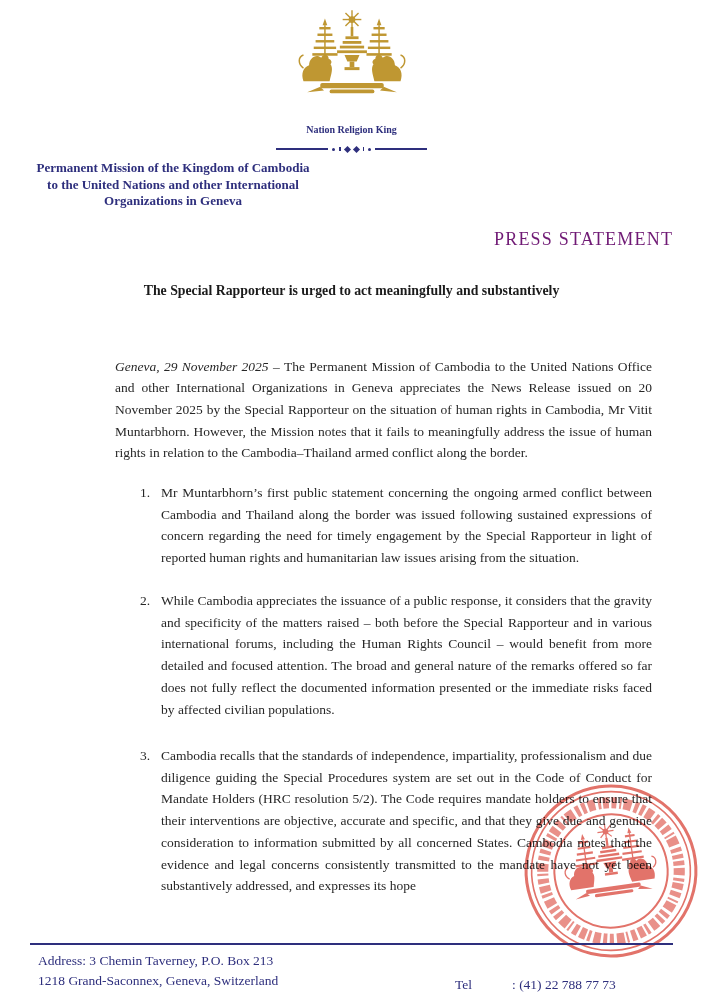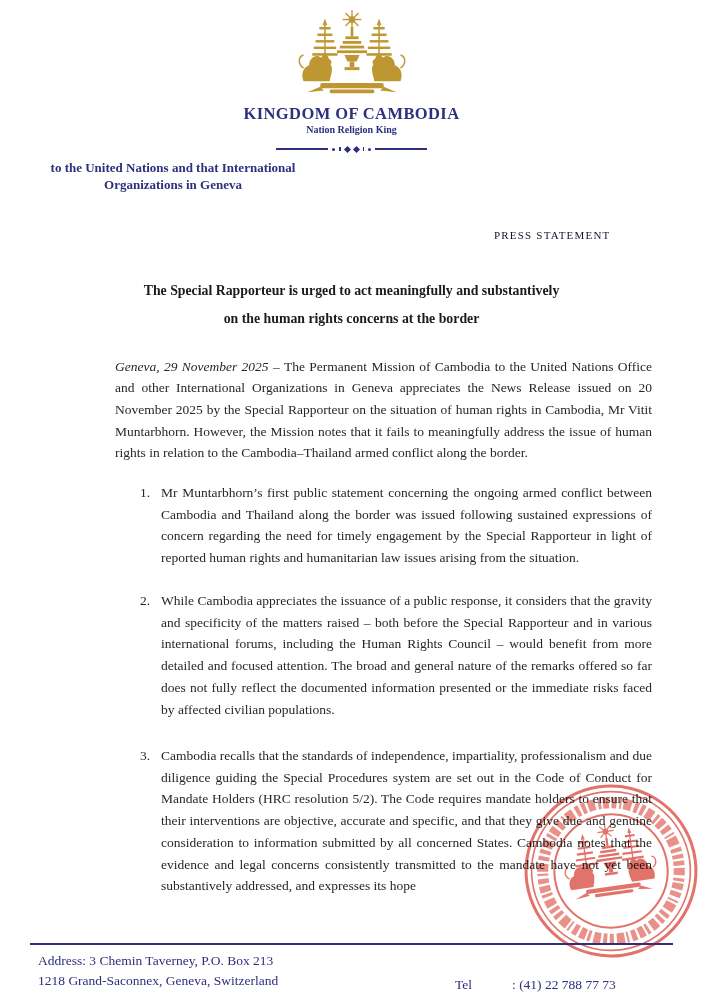--- a/index.html
+++ b/index.html
@@ -52,23 +52,23 @@
   .mission {
     position: absolute; left: 14px; top: 160px; width: 318px;
     text-align: center;
     color: var(--navy);
     font-weight: bold;
     font-size: 13px;
     line-height: 16.5px;
   }
   .press {
     position: absolute; top: 229px; left: 494px;
-    font-size: 11px;
+    font-size: 18px;
     letter-spacing: 1.2px;
-    color: #0f172a;
+    color: #701a75;
   }
   .doc-title {
     position: absolute; top: 277px; left: 0; width: 100%;
     text-align: center;
     font-weight: bold;
     font-size: 13.8px;
     line-height: 28px;
     color: #1b1b1b;
   }
   .intro {
@@ -172,44 +172,43 @@
 
         <rect x="26" y="80" width="68" height="5.5" rx="2" fill="currentColor"></rect>
         <path d="M26,84 L12,90 L30,88 Z" fill="currentColor"></path>
         <path d="M94,84 L108,90 L90,88 Z" fill="currentColor"></path>
         <rect x="36" y="87" width="48" height="4" rx="2" fill="currentColor"></rect>
       </g>
     </defs>
     <use href="#arms"></use>
   </svg>
 
-  <div class="kingdom">KINGDOM OF CAMBODIA</div>
   <div class="motto">Nation Religion King</div>
 
   <div class="divider">
     <span class="dline"></span>
     <span class="ddot"></span>
     <span class="dtick"></span>
     <span class="ddiamond"></span>
     <span class="ddiamond"></span>
     <span class="dtick"></span>
     <span class="ddot"></span>
     <span class="dline"></span>
   </div>
 
   <div class="mission">
-    <div>to the United Nations and that International</div>
+    <div>Permanent Mission of the Kingdom of Cambodia</div>
+    <div>to the United Nations and other International</div>
     <div>Organizations in Geneva</div>
   </div>
 
   <div class="press">PRESS STATEMENT</div>
 
   <div class="doc-title">
     <div>The Special Rapporteur is urged to act meaningfully and substantively</div>
-    <div>on the human rights concerns at the border</div>
   </div>
 
   <p class="intro"><em class="dateline">Geneva, 29 November 2025 – </em><span>The Permanent Mission of Cambodia to the United Nations Office and other International Organizations in Geneva appreciates the News Release issued on 20 November 2025 by the Special Rapporteur on the situation of human rights in Cambodia, Mr Vitit Muntarbhorn. However, the Mission notes that it fails to meaningfully address the issue of human rights in relation to the Cambodia–Thailand armed conflict along the border.</span></p>
 
   <div class="list-item item-1">
     <div class="num">1.</div>
     <div class="txt">Mr Muntarbhorn’s first public statement concerning the ongoing armed conflict between Cambodia and Thailand along the border was issued following sustained expressions of concern regarding the need for timely engagement by the Special Rapporteur in light of reported human rights and humanitarian law issues arising from the situation.</div>
   </div>
 
   <div class="list-item item-2">

